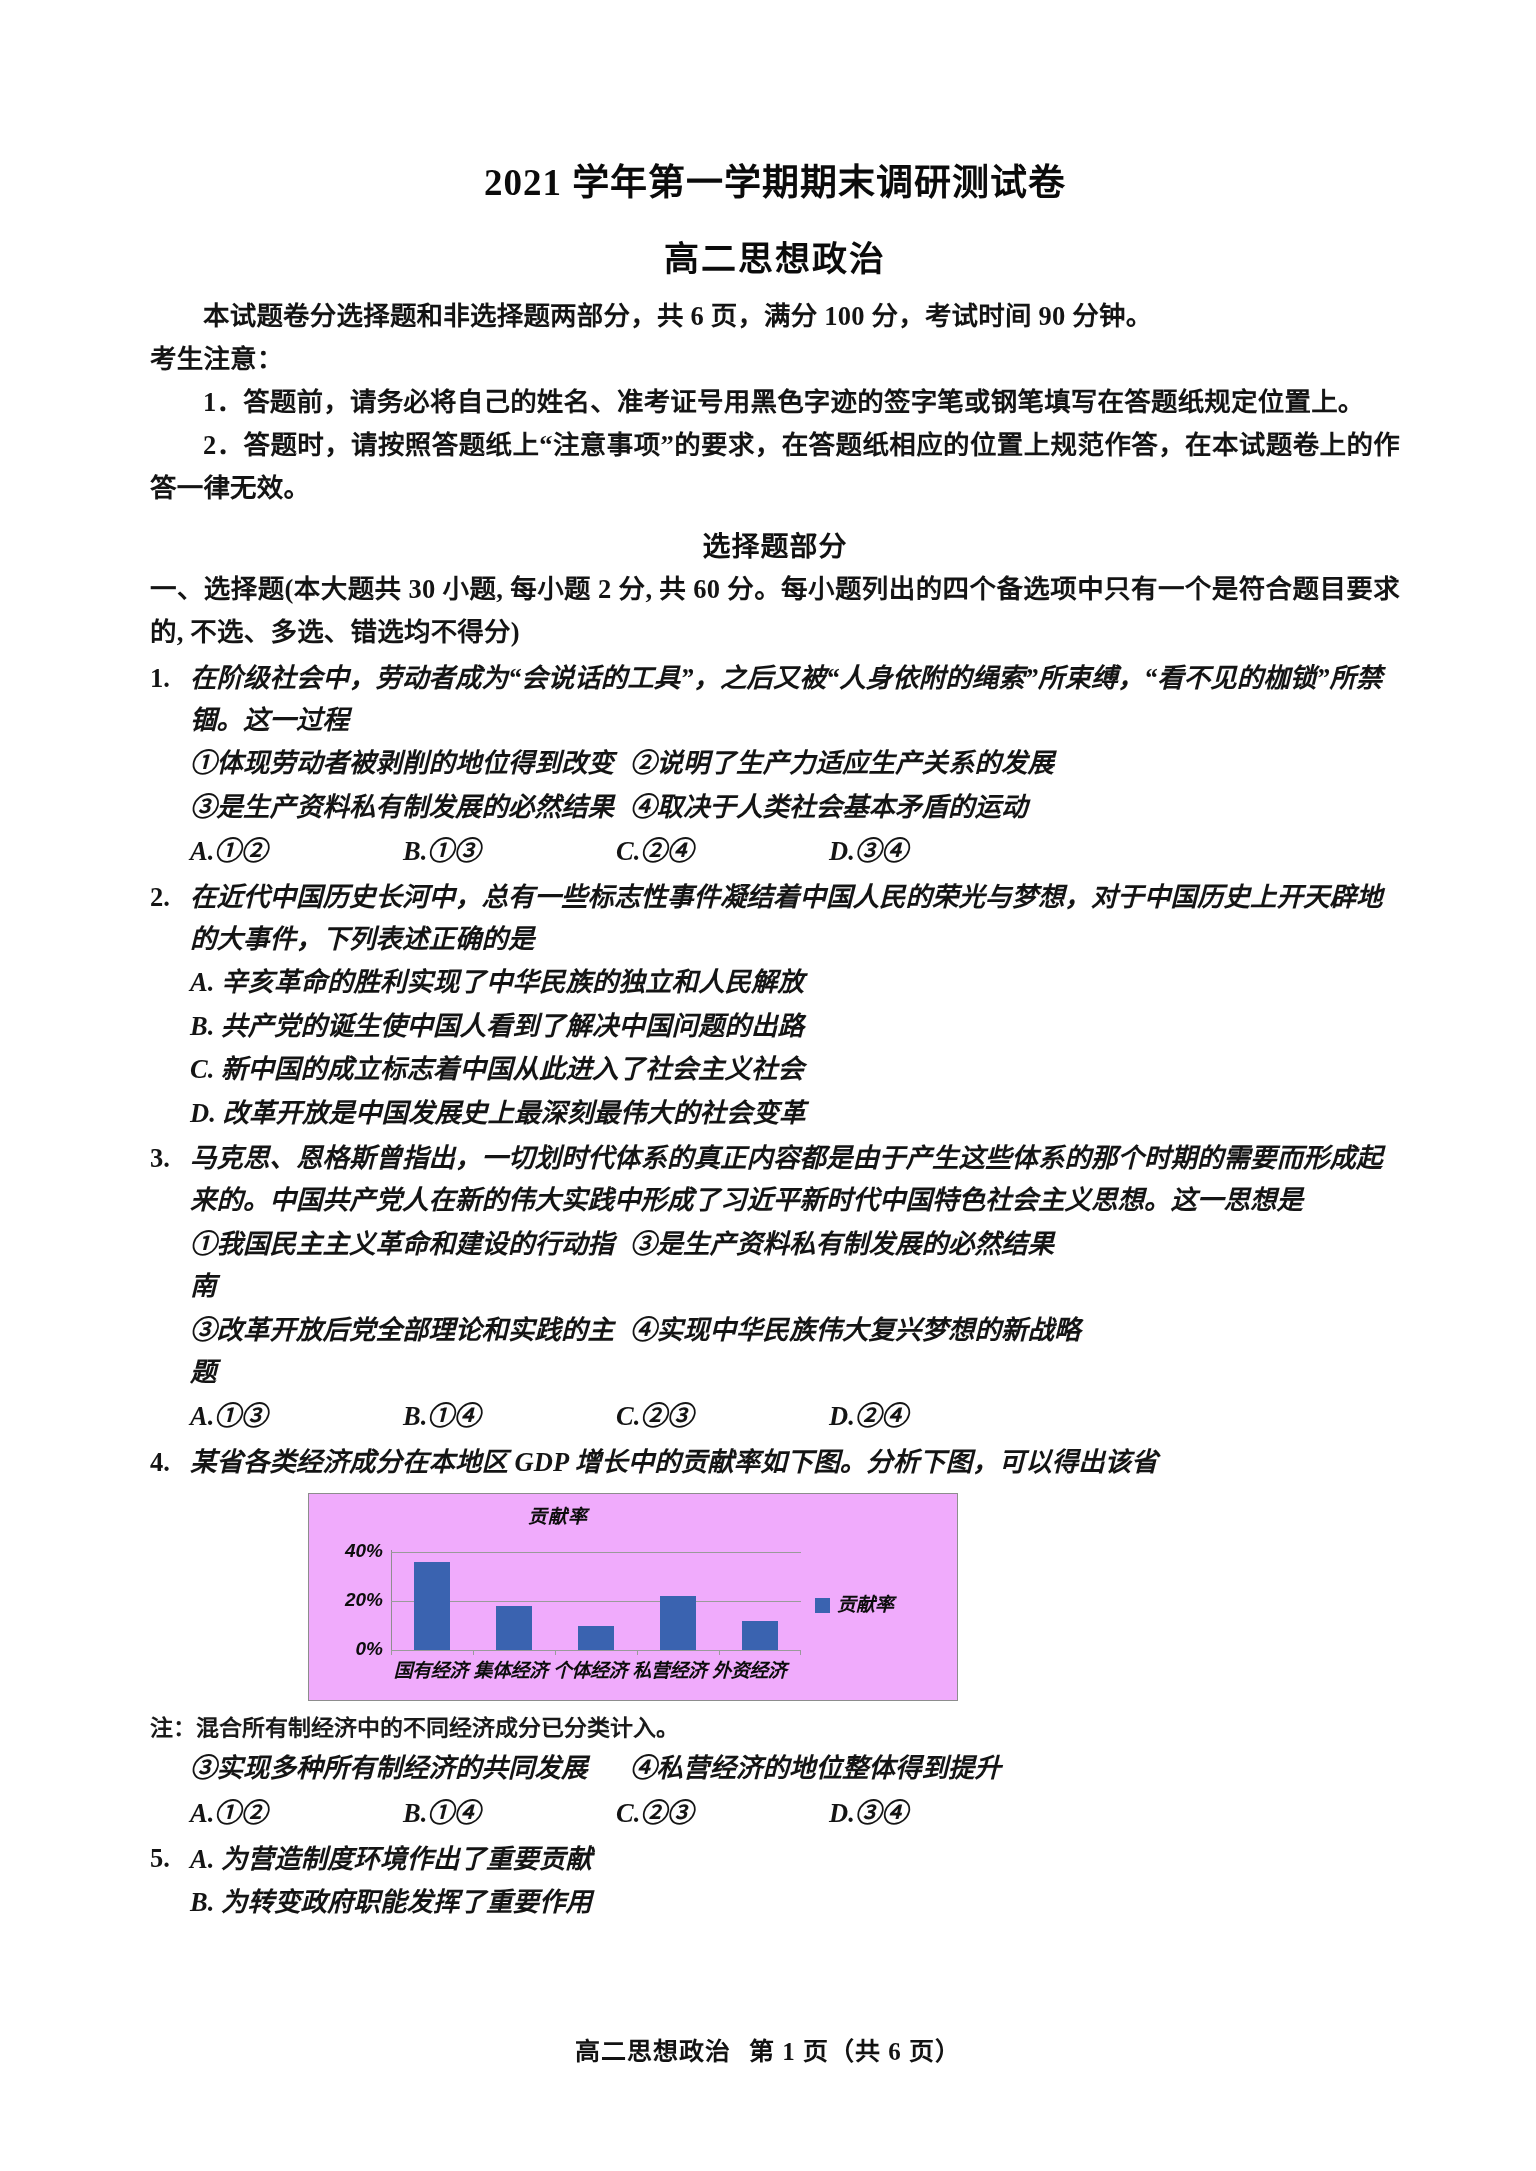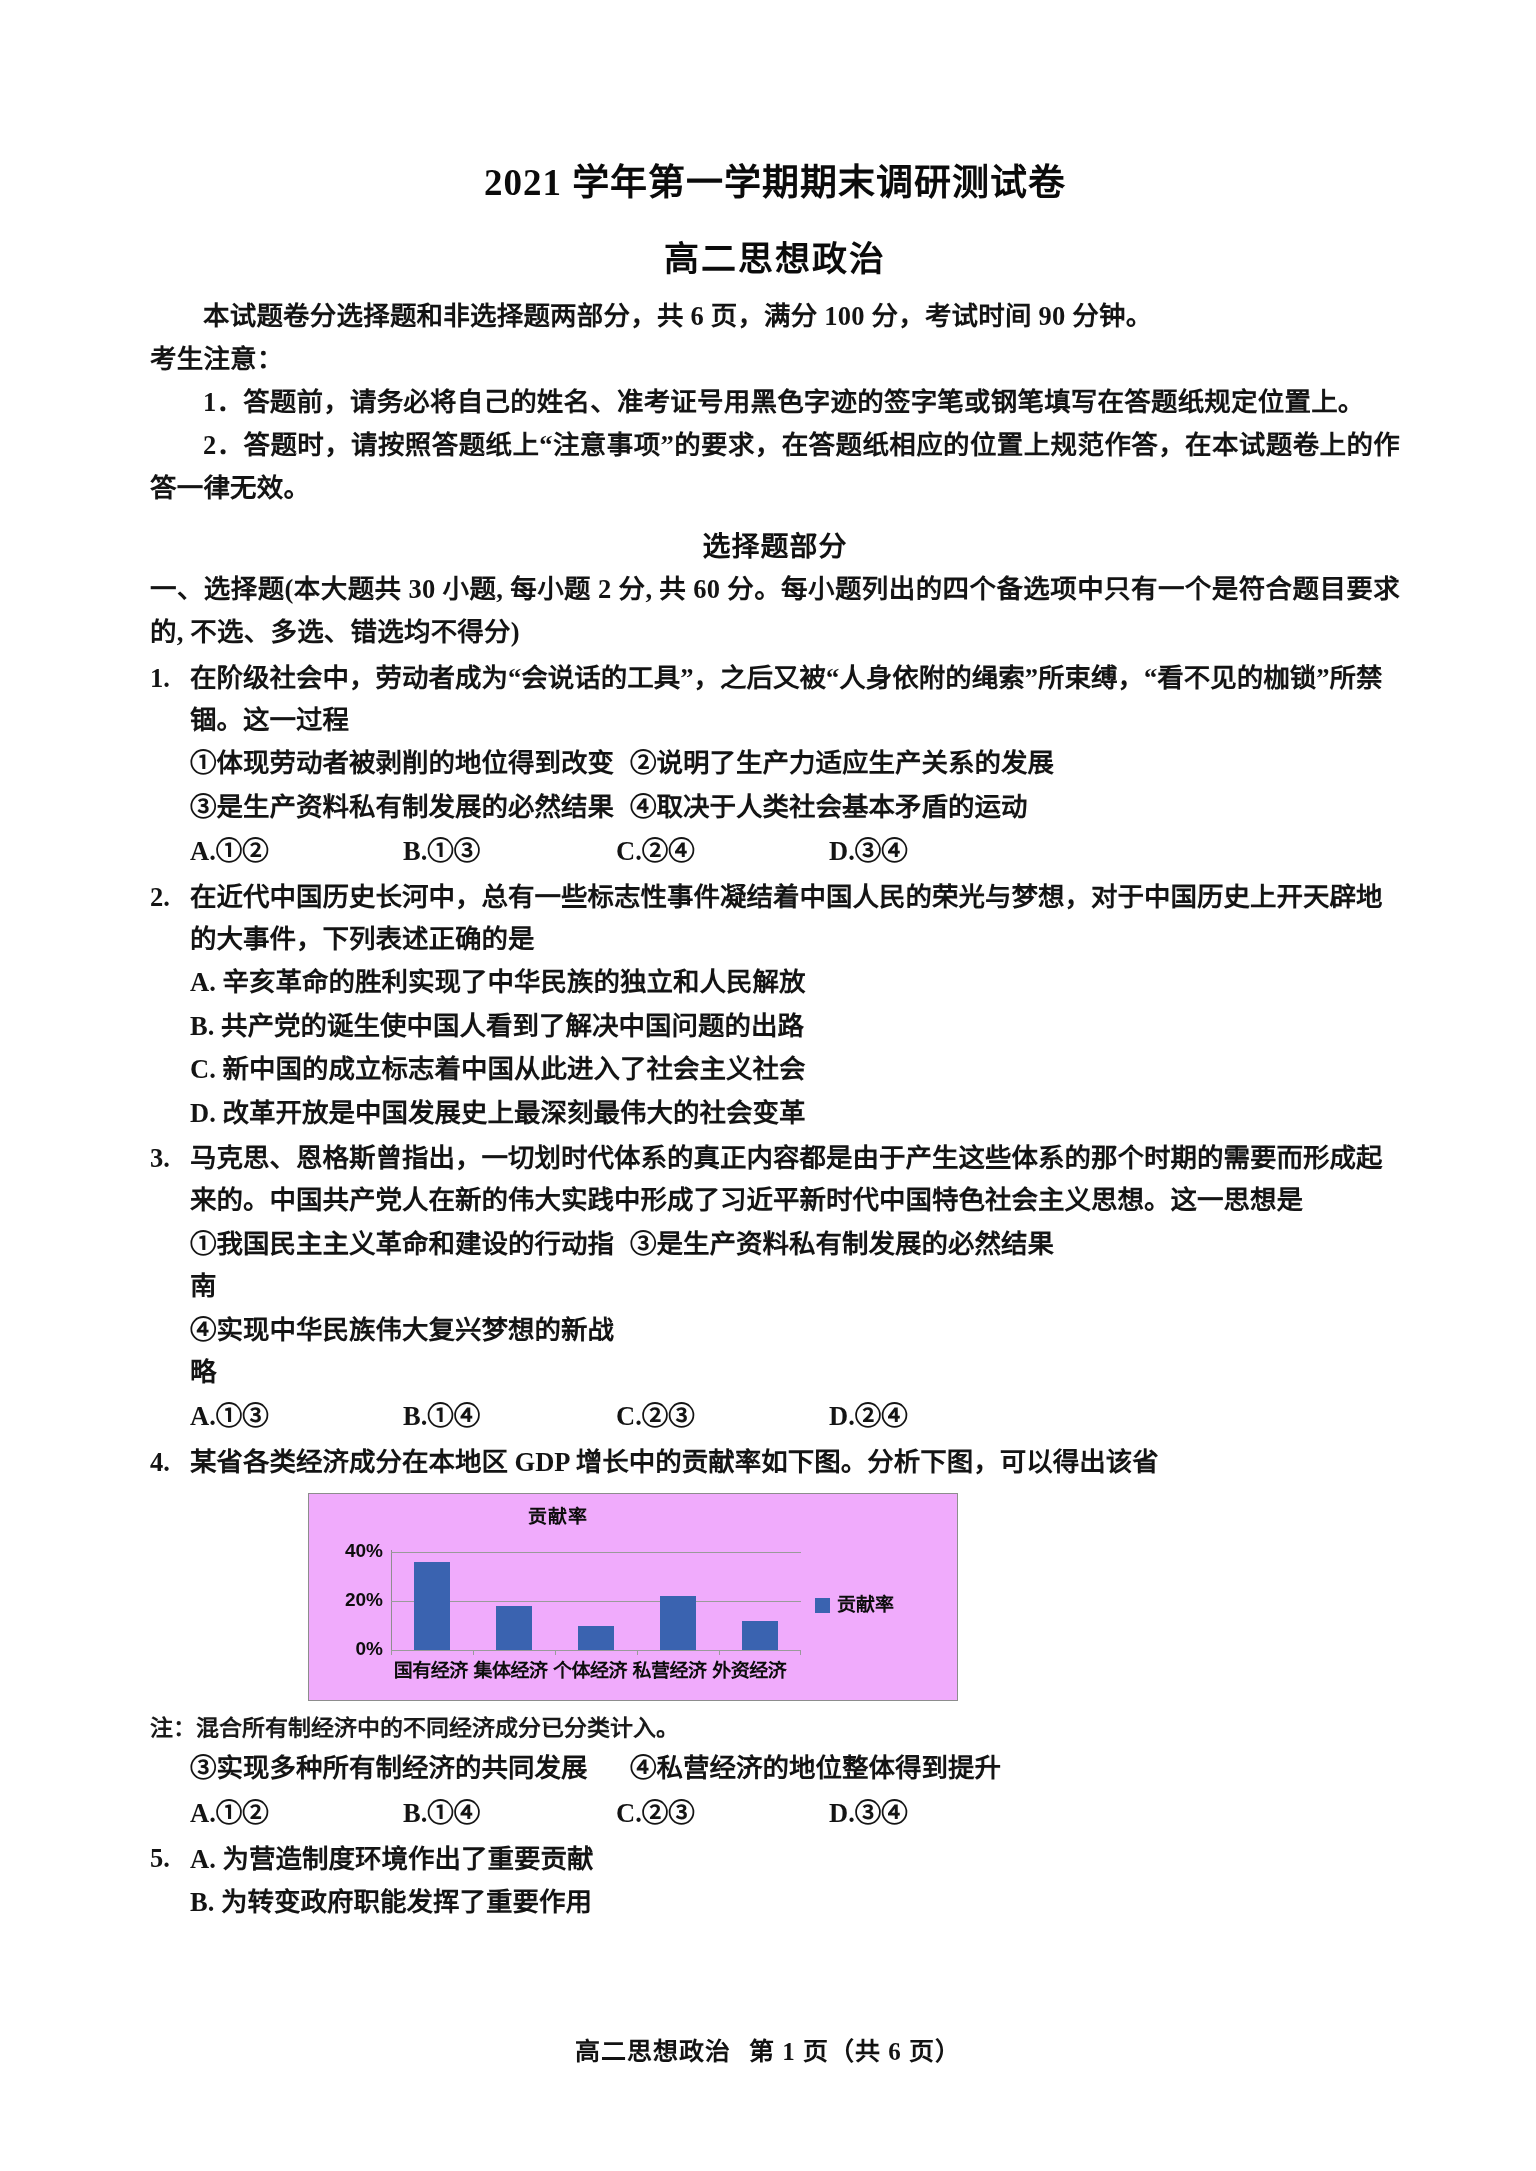--- a/index.html
+++ b/index.html
@@ -81,20 +81,21 @@
     margin-top: 3px;
   }
   .q-num {
     flex: 0 0 auto;
     width: 40px;
     text-align: left;
     white-space: nowrap;
   }
   .q-body {
     flex: 1 1 auto;
+    font-style: italic;
   }
   .q-stem {
     text-align: justify;
     text-justify: inter-ideograph;
   }
   .opt-grid {
     display: flex;
     margin-top: 1px;
   }
   .opt-grid > span:first-child { width: 440px; flex: 0 0 440px; }
@@ -306,20 +307,21 @@
 
   <div class="q">
     <span class="q-num">3.</span>
     <span class="q-body">
       <span class="q-stem">马克思、恩格斯曾指出，一切划时代体系的真正内容都是由于产生这些体系的那个时期的需要而形成起来的。中国共产党人在新的伟大实践中形成了习近平新时代中国特色社会主义思想。这一思想是</span>
       <span class="opt-grid">
         <span>①我国民主主义革命和建设的行动指南</span>
         <span>③是生产资料私有制发展的必然结果</span>
       </span>
       <span class="opt-grid">
+        <span>③改革开放后党全部理论和实践的主题</span>
         <span>④实现中华民族伟大复兴梦想的新战略</span>
       </span>
       <span class="choice-row">
         <span>A.①③</span>
         <span>B.①④</span>
         <span>C.②③</span>
         <span>D.②④</span>
       </span>
     </span>
   </div>

